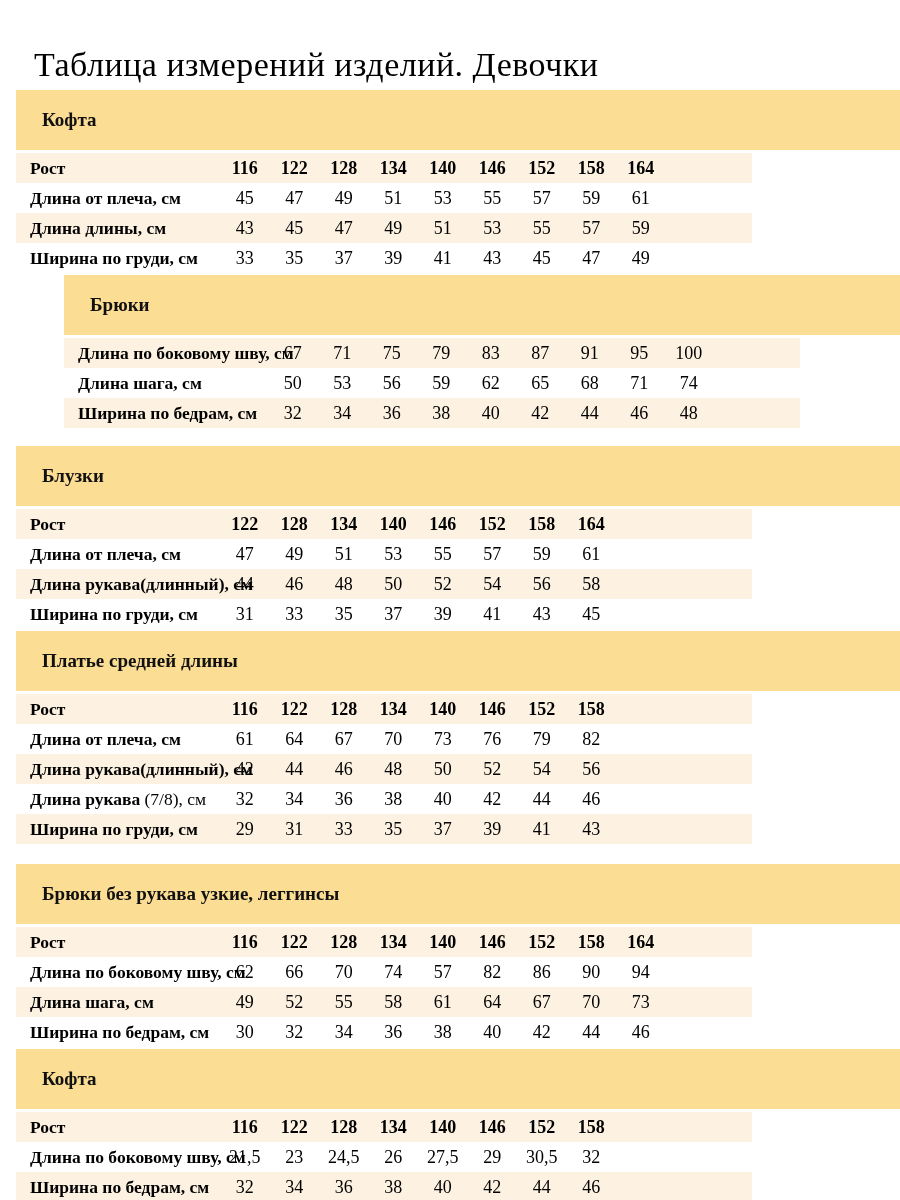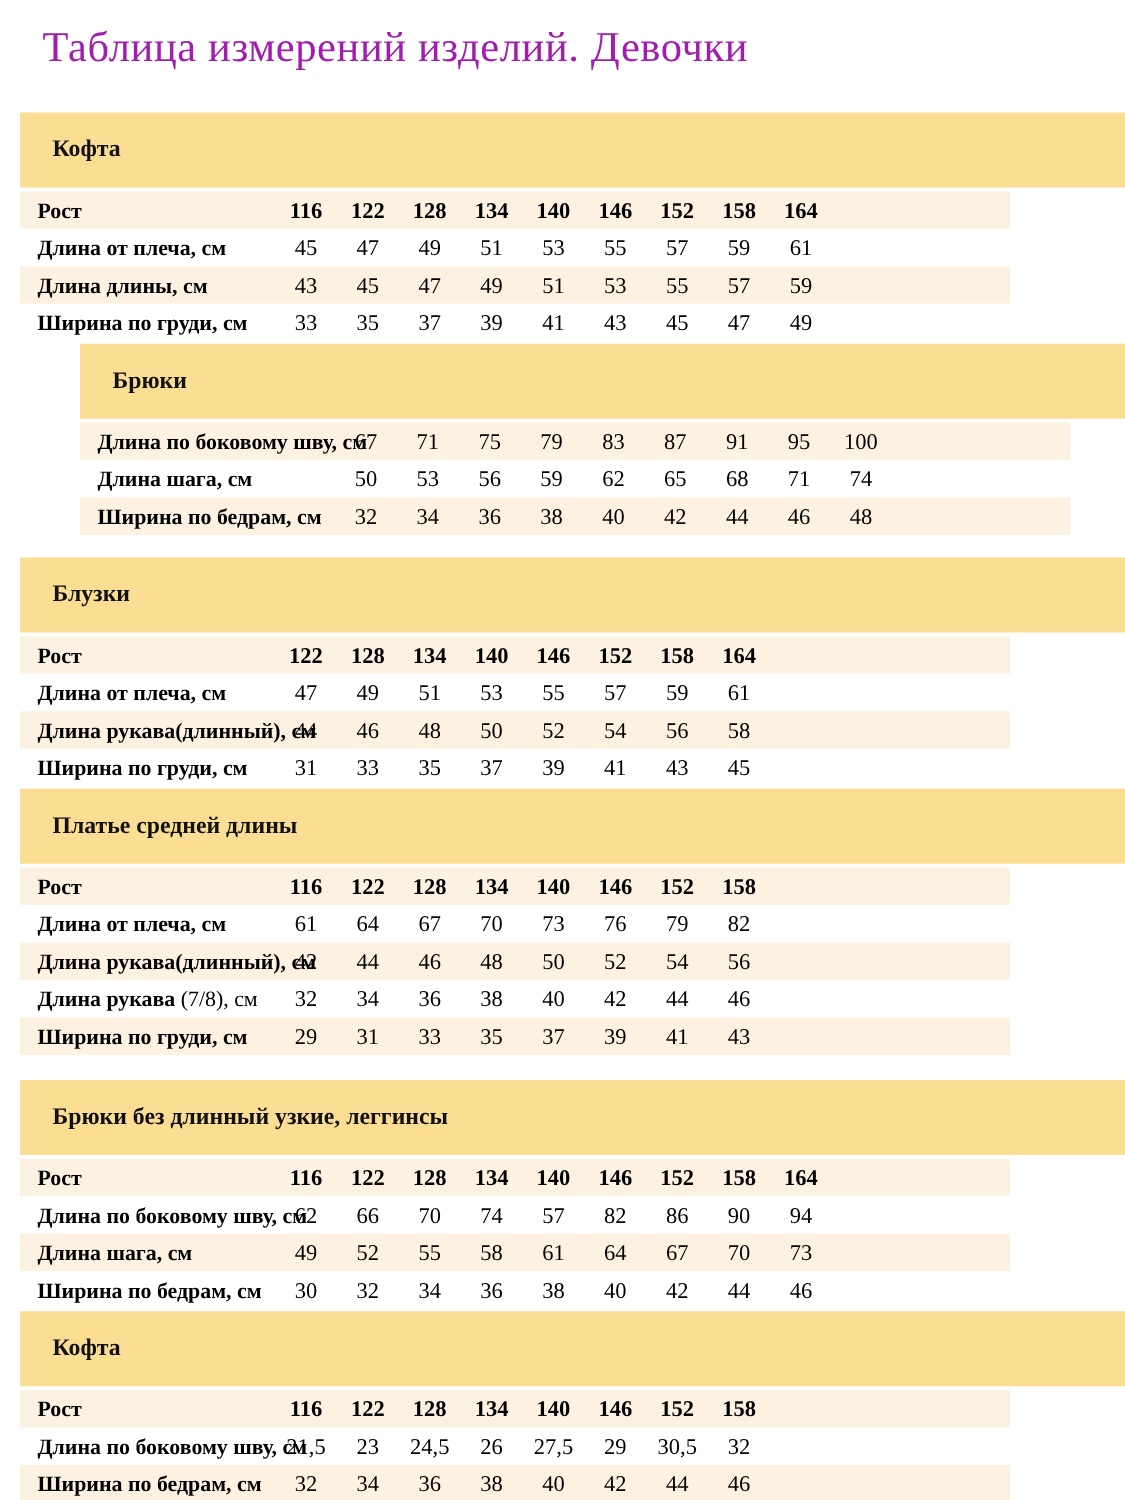--- a/index.html
+++ b/index.html
@@ -14,40 +14,41 @@
     color: #000000;
   }
   .title-wrap {
     height: 90px;
     padding: 20px 0 0 34px;
   }
   h1.page-title {
     font-size: 34px;
     font-weight: normal;
     letter-spacing: 0.5px;
-    color: #a21caf;
+    color: #000000;
     white-space: nowrap;
+    margin-top: 26px;
   }
   .section { width: 897px; padding-left: 16px; }
   .band {
     width: 897px;
     height: 60px;
     background: #fcdd94;
     display: flex;
     align-items: center;
     padding-left: 26px;
     margin-bottom: 3px;
   }
   .band-title {
     font-size: 19px;
     font-weight: bold;
     color: #111111;
   }
   .row {
-    width: 792px;
+    width: 736px;
     height: 30px;
     display: flex;
     align-items: center;
     background: #ffffff;
   }
   
   .section > .row:nth-child(even) { background: #fdf2e1; }
   .row-label {
     width: 204px;
     padding-left: 14px;
@@ -279,21 +280,21 @@
           <div class="cell">33</div>
           <div class="cell">35</div>
           <div class="cell">37</div>
           <div class="cell">39</div>
           <div class="cell">41</div>
           <div class="cell">43</div>
         </div>
       </section>
       <section class="section" style="margin-top: 20px;">
         <div class="band">
-          <span class="band-title">Брюки без длинный узкие, леггинсы</span>
+          <span class="band-title">Брюки без рукава узкие, леггинсы</span>
         </div>
         <div class="row header-row">
           <div class="row-label">Рост</div>
           <div class="cell">116</div>
           <div class="cell">122</div>
           <div class="cell">128</div>
           <div class="cell">134</div>
           <div class="cell">140</div>
           <div class="cell">146</div>
           <div class="cell">152</div>

